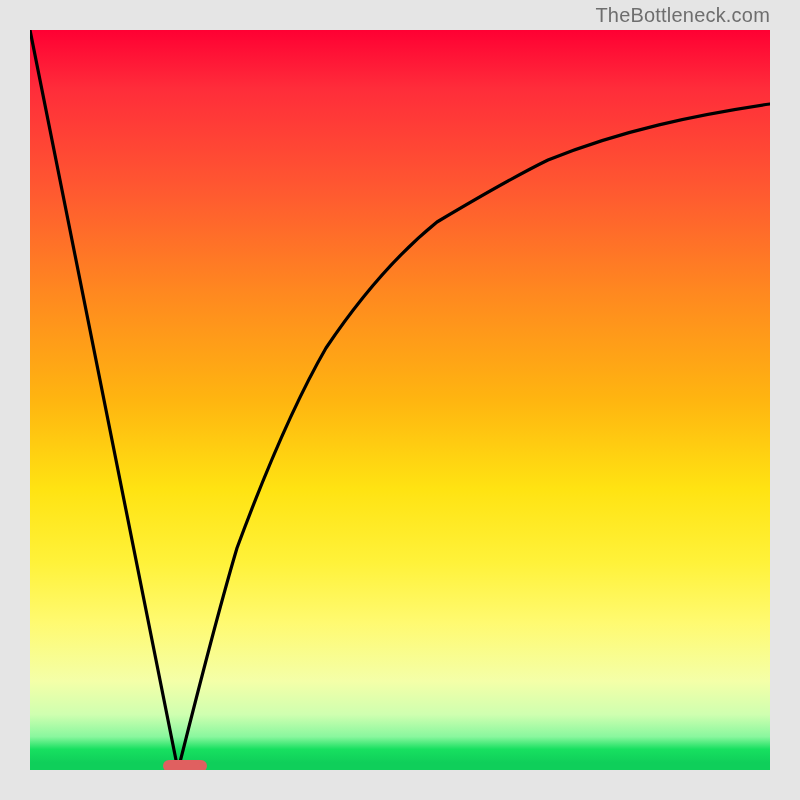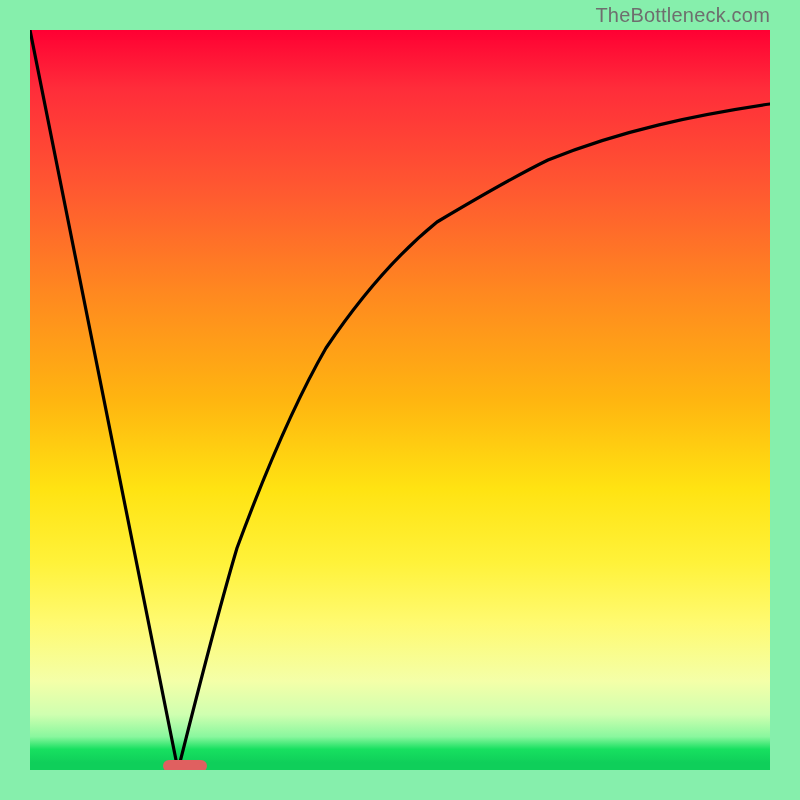--- a/index.html
+++ b/index.html
@@ -8,21 +8,21 @@
     width: 800px;
     height: 800px;
     overflow: hidden;
     font-family: Arial, Helvetica, sans-serif;
     background: #000;
   }
   .stage {
     position: relative;
     width: 800px;
     height: 800px;
-    background: #86efac;
+    background: #e5e5e5;
   }
   .plot-area {
     position: absolute;
     left: 30px;
     top: 30px;
     width: 740px;
     height: 740px;
     overflow: hidden;
   }
   .gradient-bg {

